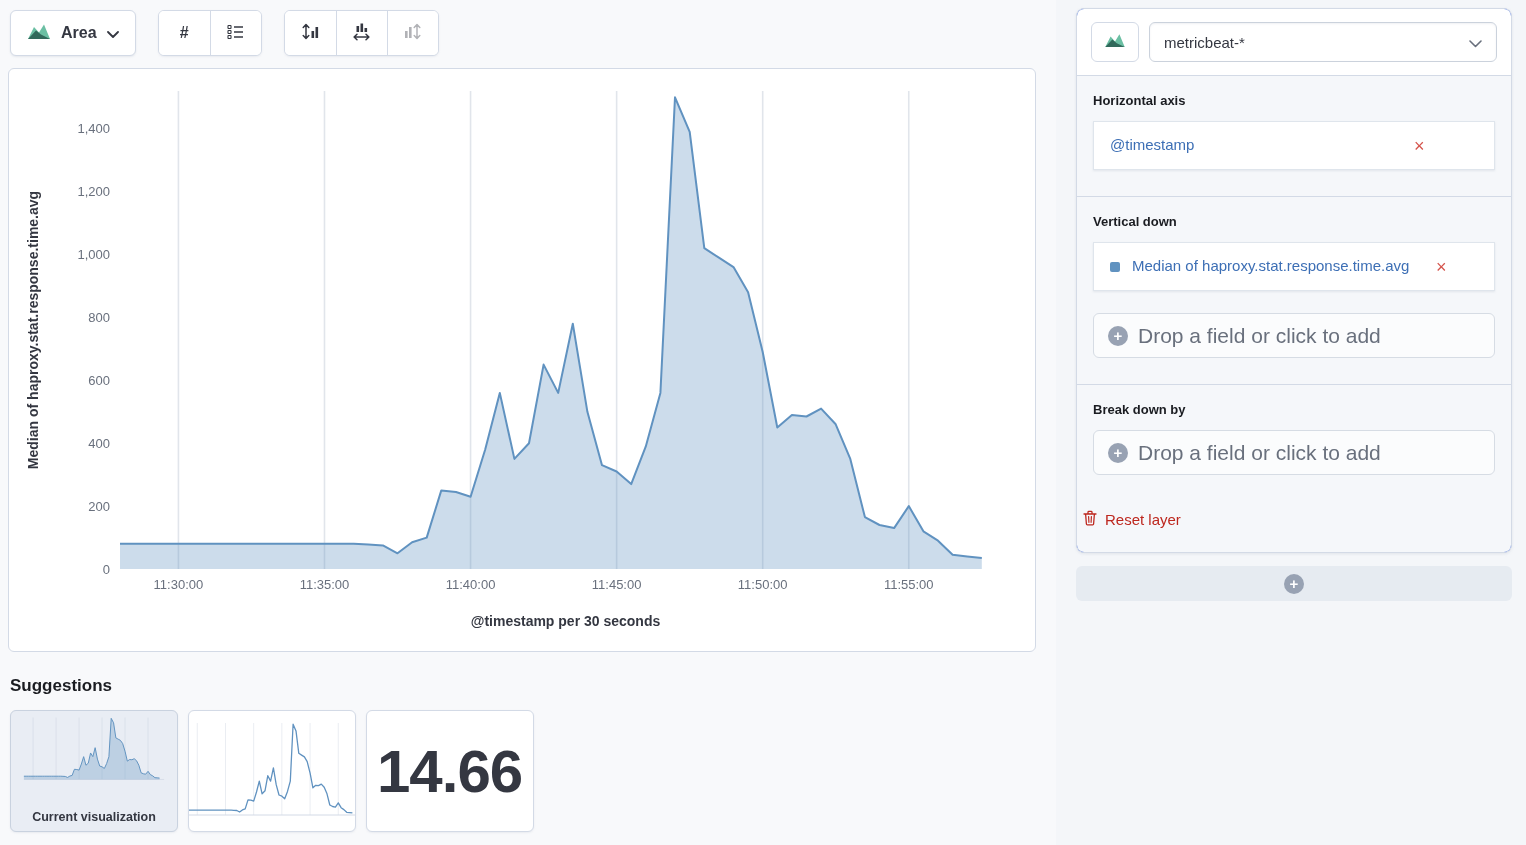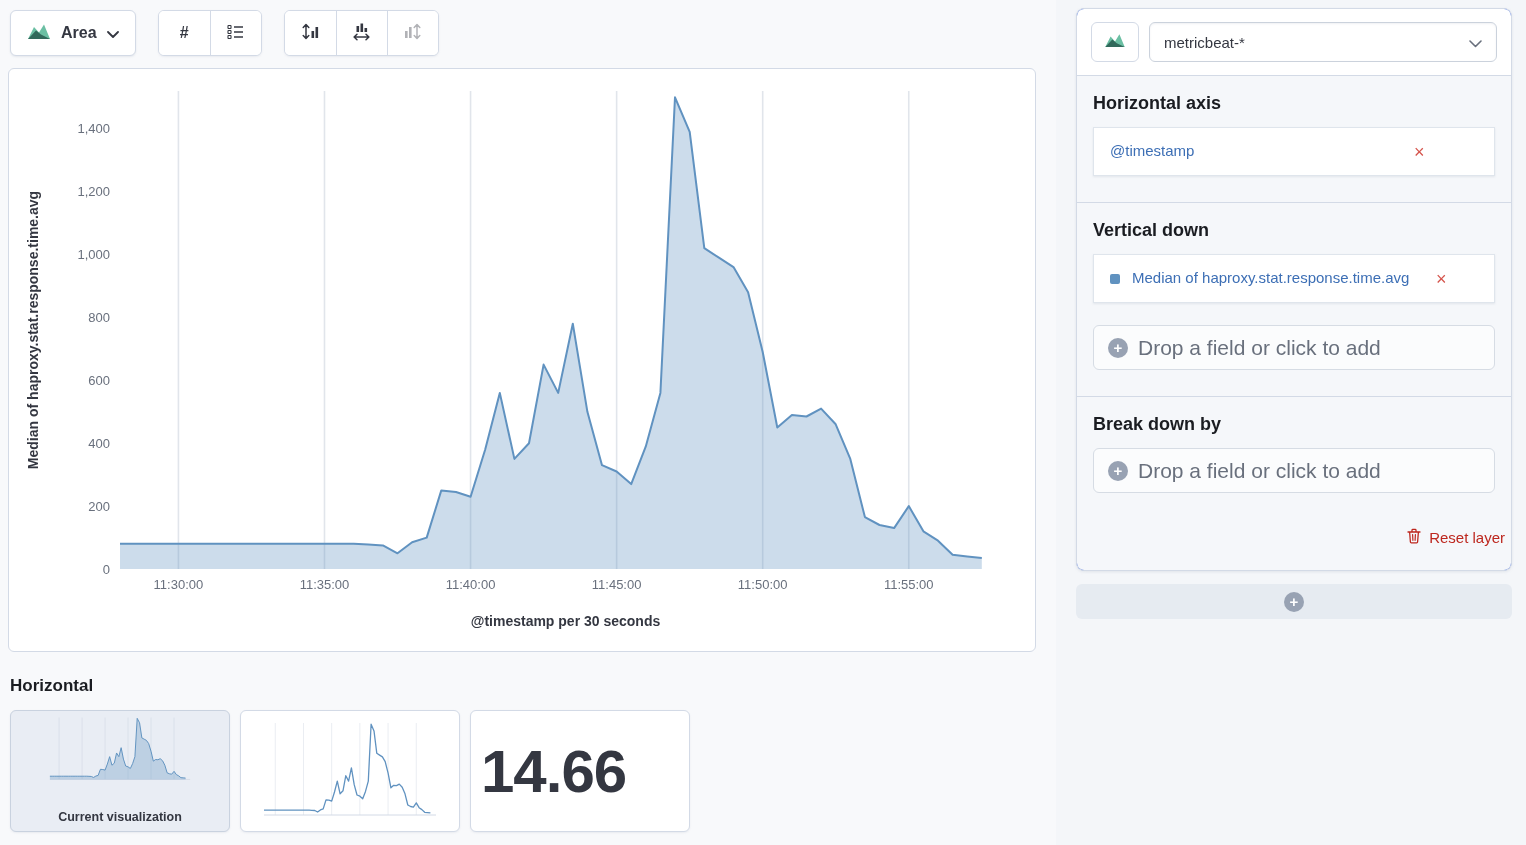--- a/index.html
+++ b/index.html
@@ -35,21 +35,21 @@
     background:#fff; border:1px solid #D3DAE6; border-radius:6px;
   }
   .chart-card svg { display:block; width:1028px; height:584px; }
   svg text.tick { fill:#69707D; font-size:13px; font-family:"Liberation Sans","DejaVu Sans",sans-serif; }
   svg text.axis-title { fill:#343741; font-size:14px; font-weight:700; font-family:"Liberation Sans","DejaVu Sans",sans-serif; }
 
   
   .sg-heading { position:absolute; left:10px; top:676px; margin:0; font-size:17px; font-weight:700; color:#1A1C21; }
   .sg-cards { position:absolute; left:10px; top:710px; display:flex; gap:10px; }
   .sg-card {
-    width:220px; height:122px; background:#fff; border:1px solid #D3DAE6; border-radius:6px;
+    width:168px; height:122px; background:#fff; border:1px solid #D3DAE6; border-radius:6px;
     overflow:hidden; cursor:pointer; display:flex; flex-direction:column; align-items:center;
     box-shadow:0 1px 2px rgba(152,162,179,.15);
   }
   .sg-card.selected { background:#E9EDF4; border-color:#C9D2DF;gap:23px; }
   .sg-label { font-size:12.5px; font-weight:700; color:#343741; padding:1px 0 7px; }
   .sg-card .mini { display:block; }
   .metric-value {
     font-size:60px; font-weight:700; color:#343741; line-height:122px;
     width:100%; padding-left:10px; white-space:nowrap; overflow:hidden; letter-spacing:-1px;
   }
@@ -62,40 +62,40 @@
     width:48px; height:40px; background:#fff; border:1px solid #D3DAE6; border-radius:6px;
     display:flex; align-items:center; justify-content:center; cursor:pointer;
   }
   .index-select {
     flex:1; height:40px; background:#fff; border:1px solid #CBD2DC; border-radius:6px;
     display:flex; align-items:center; justify-content:space-between; padding:0 14px; cursor:pointer;
     box-shadow:inset 0 1px 2px rgba(152,162,179,.15); font-size:15px; color:#343741;
   }
   .divider { height:1px; background:#D3DAE6; }
   .section { background:#F5F7FA; padding:17px 16px 26px; }
-  .sec-label { font-size:18px; font-weight:700; color:#1A1C21; margin-bottom:13px; }
+  .sec-label { font-size:13px; font-weight:700; color:#1A1C21; margin-bottom:13px; }
   .dim-row {
     background:#fff; border:1px solid #DFE5EC; border-radius:0; min-height:49px;
     display:flex; align-items:center; padding:10px 14px 10px 16px; cursor:pointer;
     box-shadow:0 1px 2px rgba(152,162,179,.2);
   }
   .dim-text { flex:1; font-size:15px; color:#3D6FB5; line-height:1.75; overflow-wrap:anywhere; max-width:300px; }
   .swatch { width:10px; height:10px; border-radius:2px; background:#6092C0; margin-right:12px; flex:0 0 auto; align-self:flex-start; margin-top:9px; }
   .x-btn { border:none; background:none; color:#D5544C; font-size:18px; line-height:1; cursor:pointer; padding:2px 4px; font-family:inherit; }
   .drop-row {
     margin-top:22px; background:#FBFCFD; border:1px solid #D6DCE4; border-radius:6px; height:45px;
     display:flex; align-items:center; gap:10px; padding:0 14px; cursor:pointer;
   }
   .drop-row.first { margin-top:0; }
   .drop-text { font-size:21px; color:#69707D; }
   .plus-circle {
     width:20px; height:20px; border-radius:50%; background:#98A2B3; color:#fff;
     display:flex; align-items:center; justify-content:center; font-size:15px; font-weight:700; line-height:1; flex:0 0 auto;
   }
-  .reset-wrap { background:#F5F7FA; padding:14px 0 22px; display:flex; justify-content:flex-end; }
+  .reset-wrap { background:#F5F7FA; padding:14px 0 22px; display:flex; justify-content:flex-start; }
   .reset-btn {
     display:flex; align-items:center; gap:8px; border:none; background:none; cursor:pointer;
     color:#BD271E; font-size:15px; font-family:inherit;
   }
   .add-layer {
     margin-top:13px; width:436px; height:35px; background:#E6EBF1; border:none; border-radius:6px;
     display:flex; align-items:center; justify-content:center; cursor:pointer;
   }
 </style>
 </head>
@@ -191,21 +191,21 @@
         <text x="315.4918032786885" y="520" text-anchor="middle" class="tick">11:35:00</text>
         <text x="461.55737704918033" y="520" text-anchor="middle" class="tick">11:40:00</text>
         <text x="607.622950819672" y="520" text-anchor="middle" class="tick">11:45:00</text>
         <text x="753.688524590164" y="520" text-anchor="middle" class="tick">11:50:00</text>
         <text x="899.7540983606557" y="520" text-anchor="middle" class="tick">11:55:00</text>
         <text x="556.5" y="557" text-anchor="middle" class="axis-title">@timestamp per 30 seconds</text>
         <text text-anchor="middle" class="axis-title" transform="translate(29 261) rotate(-90)">Median of haproxy.stat.response.time.avg</text>
       </svg>
   </div>
 
-  <h3 class="sg-heading">Horizontal</h3>
+  <h3 class="sg-heading">Suggestions</h3>
   <div class="sg-cards">
     <div class="sg-card selected">
       <svg class="mini" id="mini-area" width="188" height="92" viewBox="0 0 188 92">
           <line x1="19.278688524590166" x2="19.278688524590166" y1="8" y2="84" stroke="#D8DEE7" stroke-width="1"></line>
           <line x1="47.47540983606557" x2="47.47540983606557" y1="8" y2="84" stroke="#D8DEE7" stroke-width="1"></line>
           <line x1="75.67213114754098" x2="75.67213114754098" y1="8" y2="84" stroke="#D8DEE7" stroke-width="1"></line>
           <line x1="103.86885245901638" x2="103.86885245901638" y1="8" y2="84" stroke="#D8DEE7" stroke-width="1"></line>
           <line x1="132.06557377049182" x2="132.06557377049182" y1="8" y2="84" stroke="#D8DEE7" stroke-width="1"></line>
           <line x1="160.2622950819672" x2="160.2622950819672" y1="8" y2="84" stroke="#D8DEE7" stroke-width="1"></line>
           <line x1="8" x2="180" y1="84" y2="84" stroke="#D3DAE6" stroke-width="1"></line>

